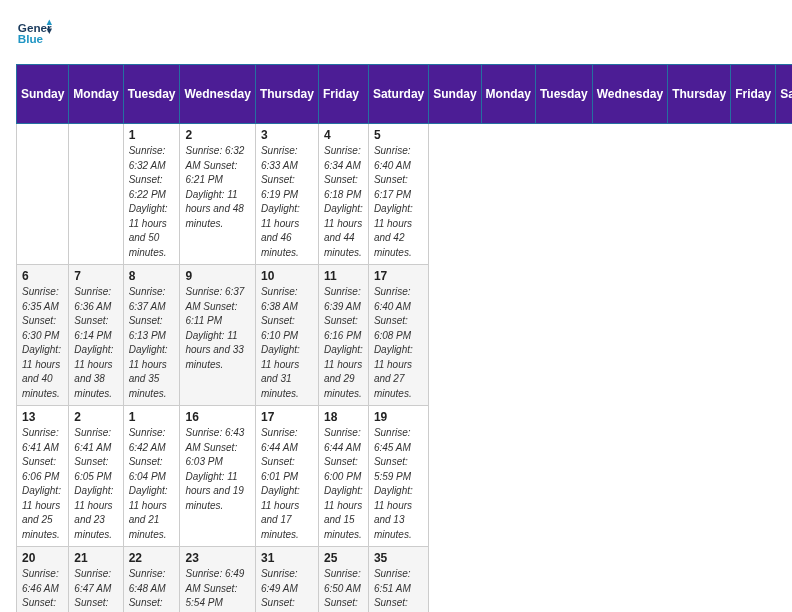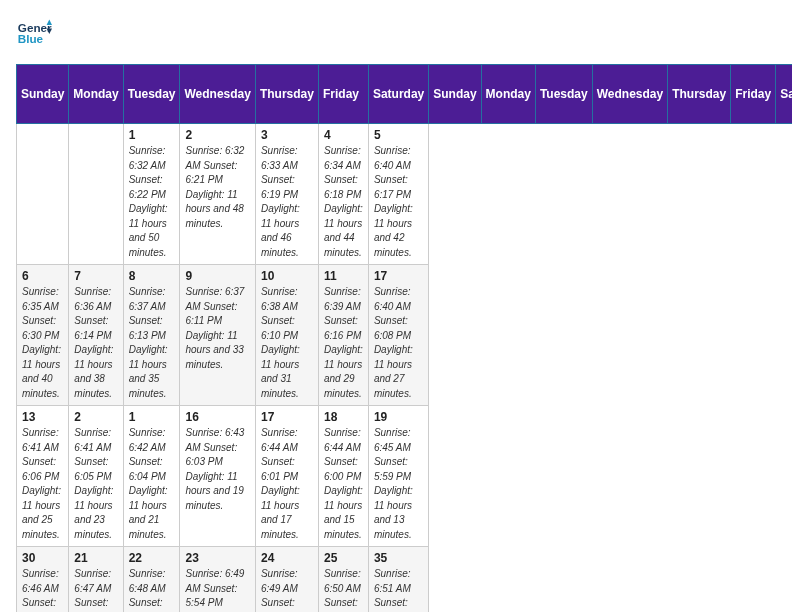--- a/index.html
+++ b/index.html
@@ -234,21 +234,21 @@
         </td>
         <td>
           <span class="day-num">19</span>
           <div class="day-info">Sunrise: 6:45 AM
 Sunset: 5:59 PM
 Daylight: 11 hours and 13 minutes.</div>
         </td>
       </tr>
       <tr>
         <td>
-          <span class="day-num">30</span>
+          <span class="day-num">20</span>
           <div class="day-info">Sunrise: 6:46 AM
 Sunset: 5:58 PM
 Daylight: 11 hours and 11 minutes.</div>
         </td>
         <td>
           <span class="day-num">21</span>
           <div class="day-info">Sunrise: 6:47 AM
 Sunset: 5:57 PM
 Daylight: 11 hours and 9 minutes.</div>
         </td>
@@ -258,21 +258,21 @@
 Sunset: 5:56 PM
 Daylight: 11 hours and 7 minutes.</div>
         </td>
         <td>
           <span class="day-num">23</span>
           <div class="day-info">Sunrise: 6:49 AM
 Sunset: 5:54 PM
 Daylight: 11 hours and 5 minutes.</div>
         </td>
         <td>
-          <span class="day-num">24</span>
+          <span class="day-num">31</span>
           <div class="day-info">Sunrise: 6:49 AM
 Sunset: 5:53 PM
 Daylight: 11 hours and 3 minutes.</div>
         </td>
         <td>
           <span class="day-num">25</span>
           <div class="day-info">Sunrise: 6:50 AM
 Sunset: 5:52 PM
 Daylight: 11 hours and 2 minutes.</div>
         </td>

